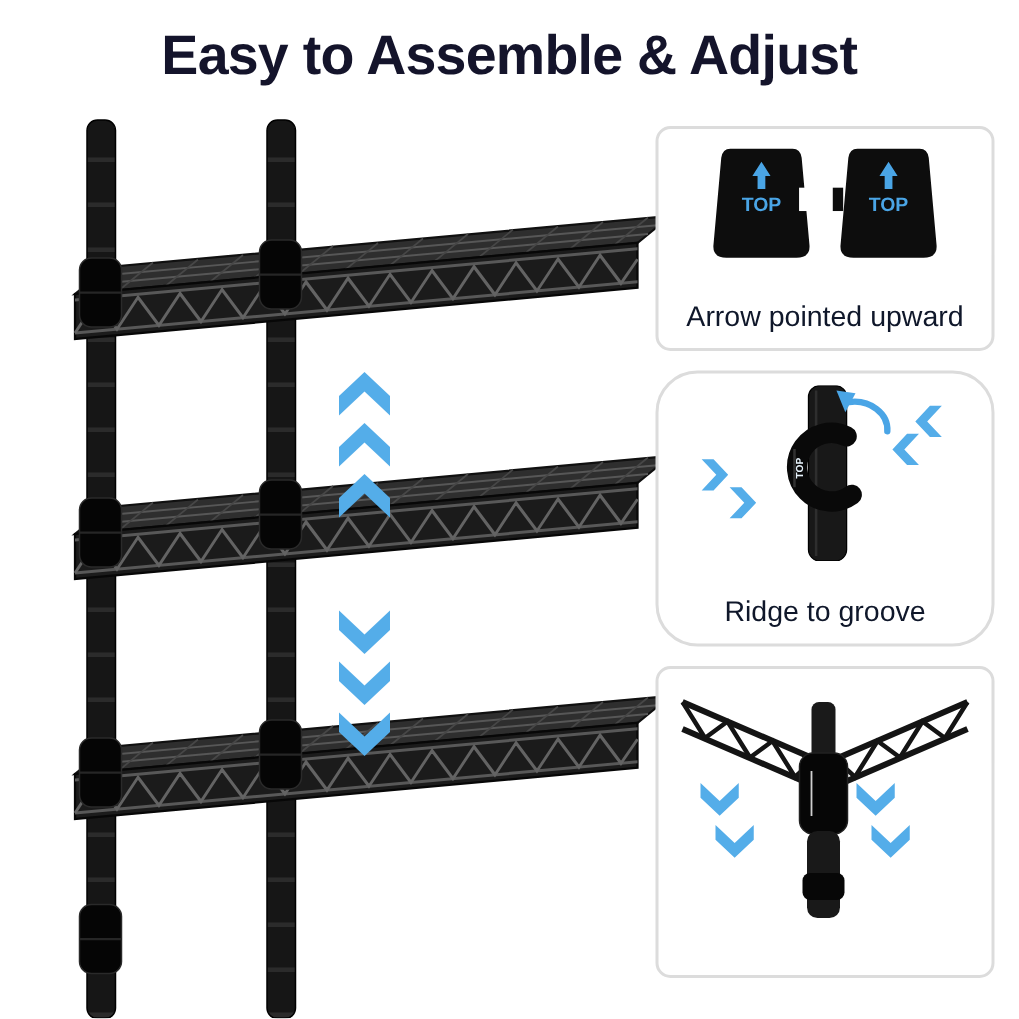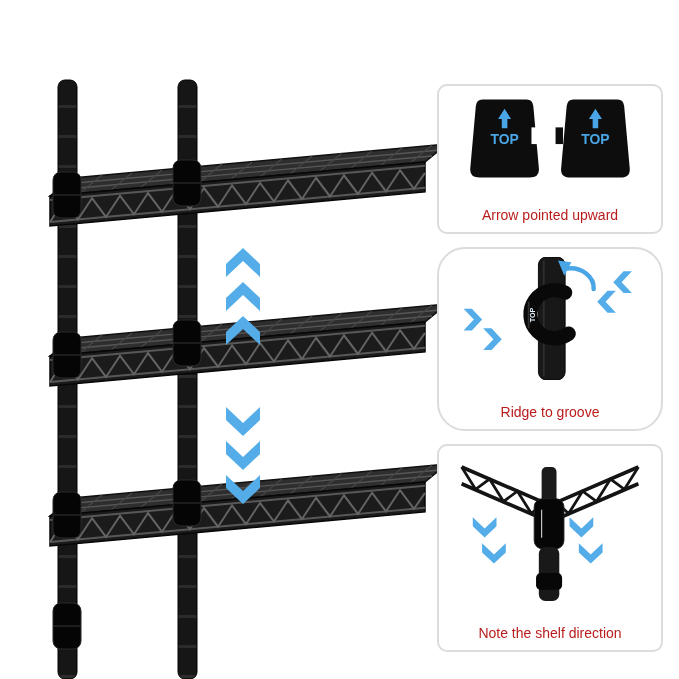--- a/index.html
+++ b/index.html
@@ -18,21 +18,21 @@
     display:flex; flex-direction:column; gap:13px;
   }
   .panel {
     border:2px solid #dcdcdc; border-radius:10px; background:#fff;
     box-sizing:border-box; display:flex; flex-direction:column;
     align-items:center; justify-content:flex-start; padding:8px 4px 9px;
   }
   .panel-1 { height:150px; }
   .panel-2 { height:184px;border-radius:28px; }
   .panel-3 { height:208px; }
-  .caption { font-size:14px; color:#b91c1c;margin-top:24px; }
+  .caption { font-size:19px; color:#0f172a;margin-top:24px; }
   svg text { font-family:"Liberation Sans", sans-serif; }
 </style>
 </head>
 <body>
 
 <svg width="0" height="0" style="position:absolute" aria-hidden="true">
   <defs>
     <pattern id="poleSeg" width="20" height="30" patternUnits="userSpaceOnUse">
       <rect width="20" height="30" fill="#161616"></rect>
       <rect y="27" width="20" height="3" fill="#2b2b2b"></rect>
@@ -68,20 +68,21 @@
         <line x1="0" y1="4" x2="375" y2="4" stroke="#585858" stroke-width="2"></line>
         <line x1="0" y1="26" x2="375" y2="26" stroke="#585858" stroke-width="2"></line>
         <polyline fill="none" stroke="#636363" stroke-width="2" points="0,26 14,6 28,26 42,6 56,26 70,6 84,26 98,6 112,26 126,6 140,26 154,6 168,26 182,6 196,26 210,6 224,26 238,6 252,26 266,6 280,26 294,6 308,26 322,6 336,26 350,6 364,26 375,11"></polyline>
       </g>
     </g>
   </defs>
 </svg>
 
 <div class="canvas">
 
+  <h1 class="title">Easy to Assemble &amp; Adjust</h1>
 
   <svg class="shelf-art" width="436" height="601" viewBox="0 0 436 601">
     <g>
       <rect x="52" y="2" width="19" height="599" rx="7" fill="url(#poleSeg)" stroke="#000" stroke-width="1"></rect>
       <rect x="172" y="2" width="19" height="599" rx="7" fill="url(#poleSeg)" stroke="#000" stroke-width="1"></rect>
     </g>
     <g>
       <use href="#shelf" transform="translate(44,118)"></use>
       <use href="#shelf" transform="translate(44,278)"></use>
       <use href="#shelf" transform="translate(44,438)"></use>
@@ -163,17 +164,16 @@
         <line x1="96" y1="60" x2="96" y2="90" stroke="#cfcfcf" stroke-width="1.2"></line>
         <rect x="93" y="100" width="22" height="58" rx="7" fill="#191919"></rect>
         <rect x="90" y="128" width="28" height="18" rx="5" fill="#070707"></rect>
         <g fill="#54ade9">
           <use href="#chv-dn" transform="translate(22,68) scale(0.75)"></use>
           <use href="#chv-dn" transform="translate(32,96) scale(0.75)"></use>
           <use href="#chv-dn" transform="translate(126,68) scale(0.75)"></use>
           <use href="#chv-dn" transform="translate(136,96) scale(0.75)"></use>
         </g>
       </svg>
-      <div class="caption">Note the shelf direction</div>
     </div>
 
   </div>
 </div>
 
 </body></html>

